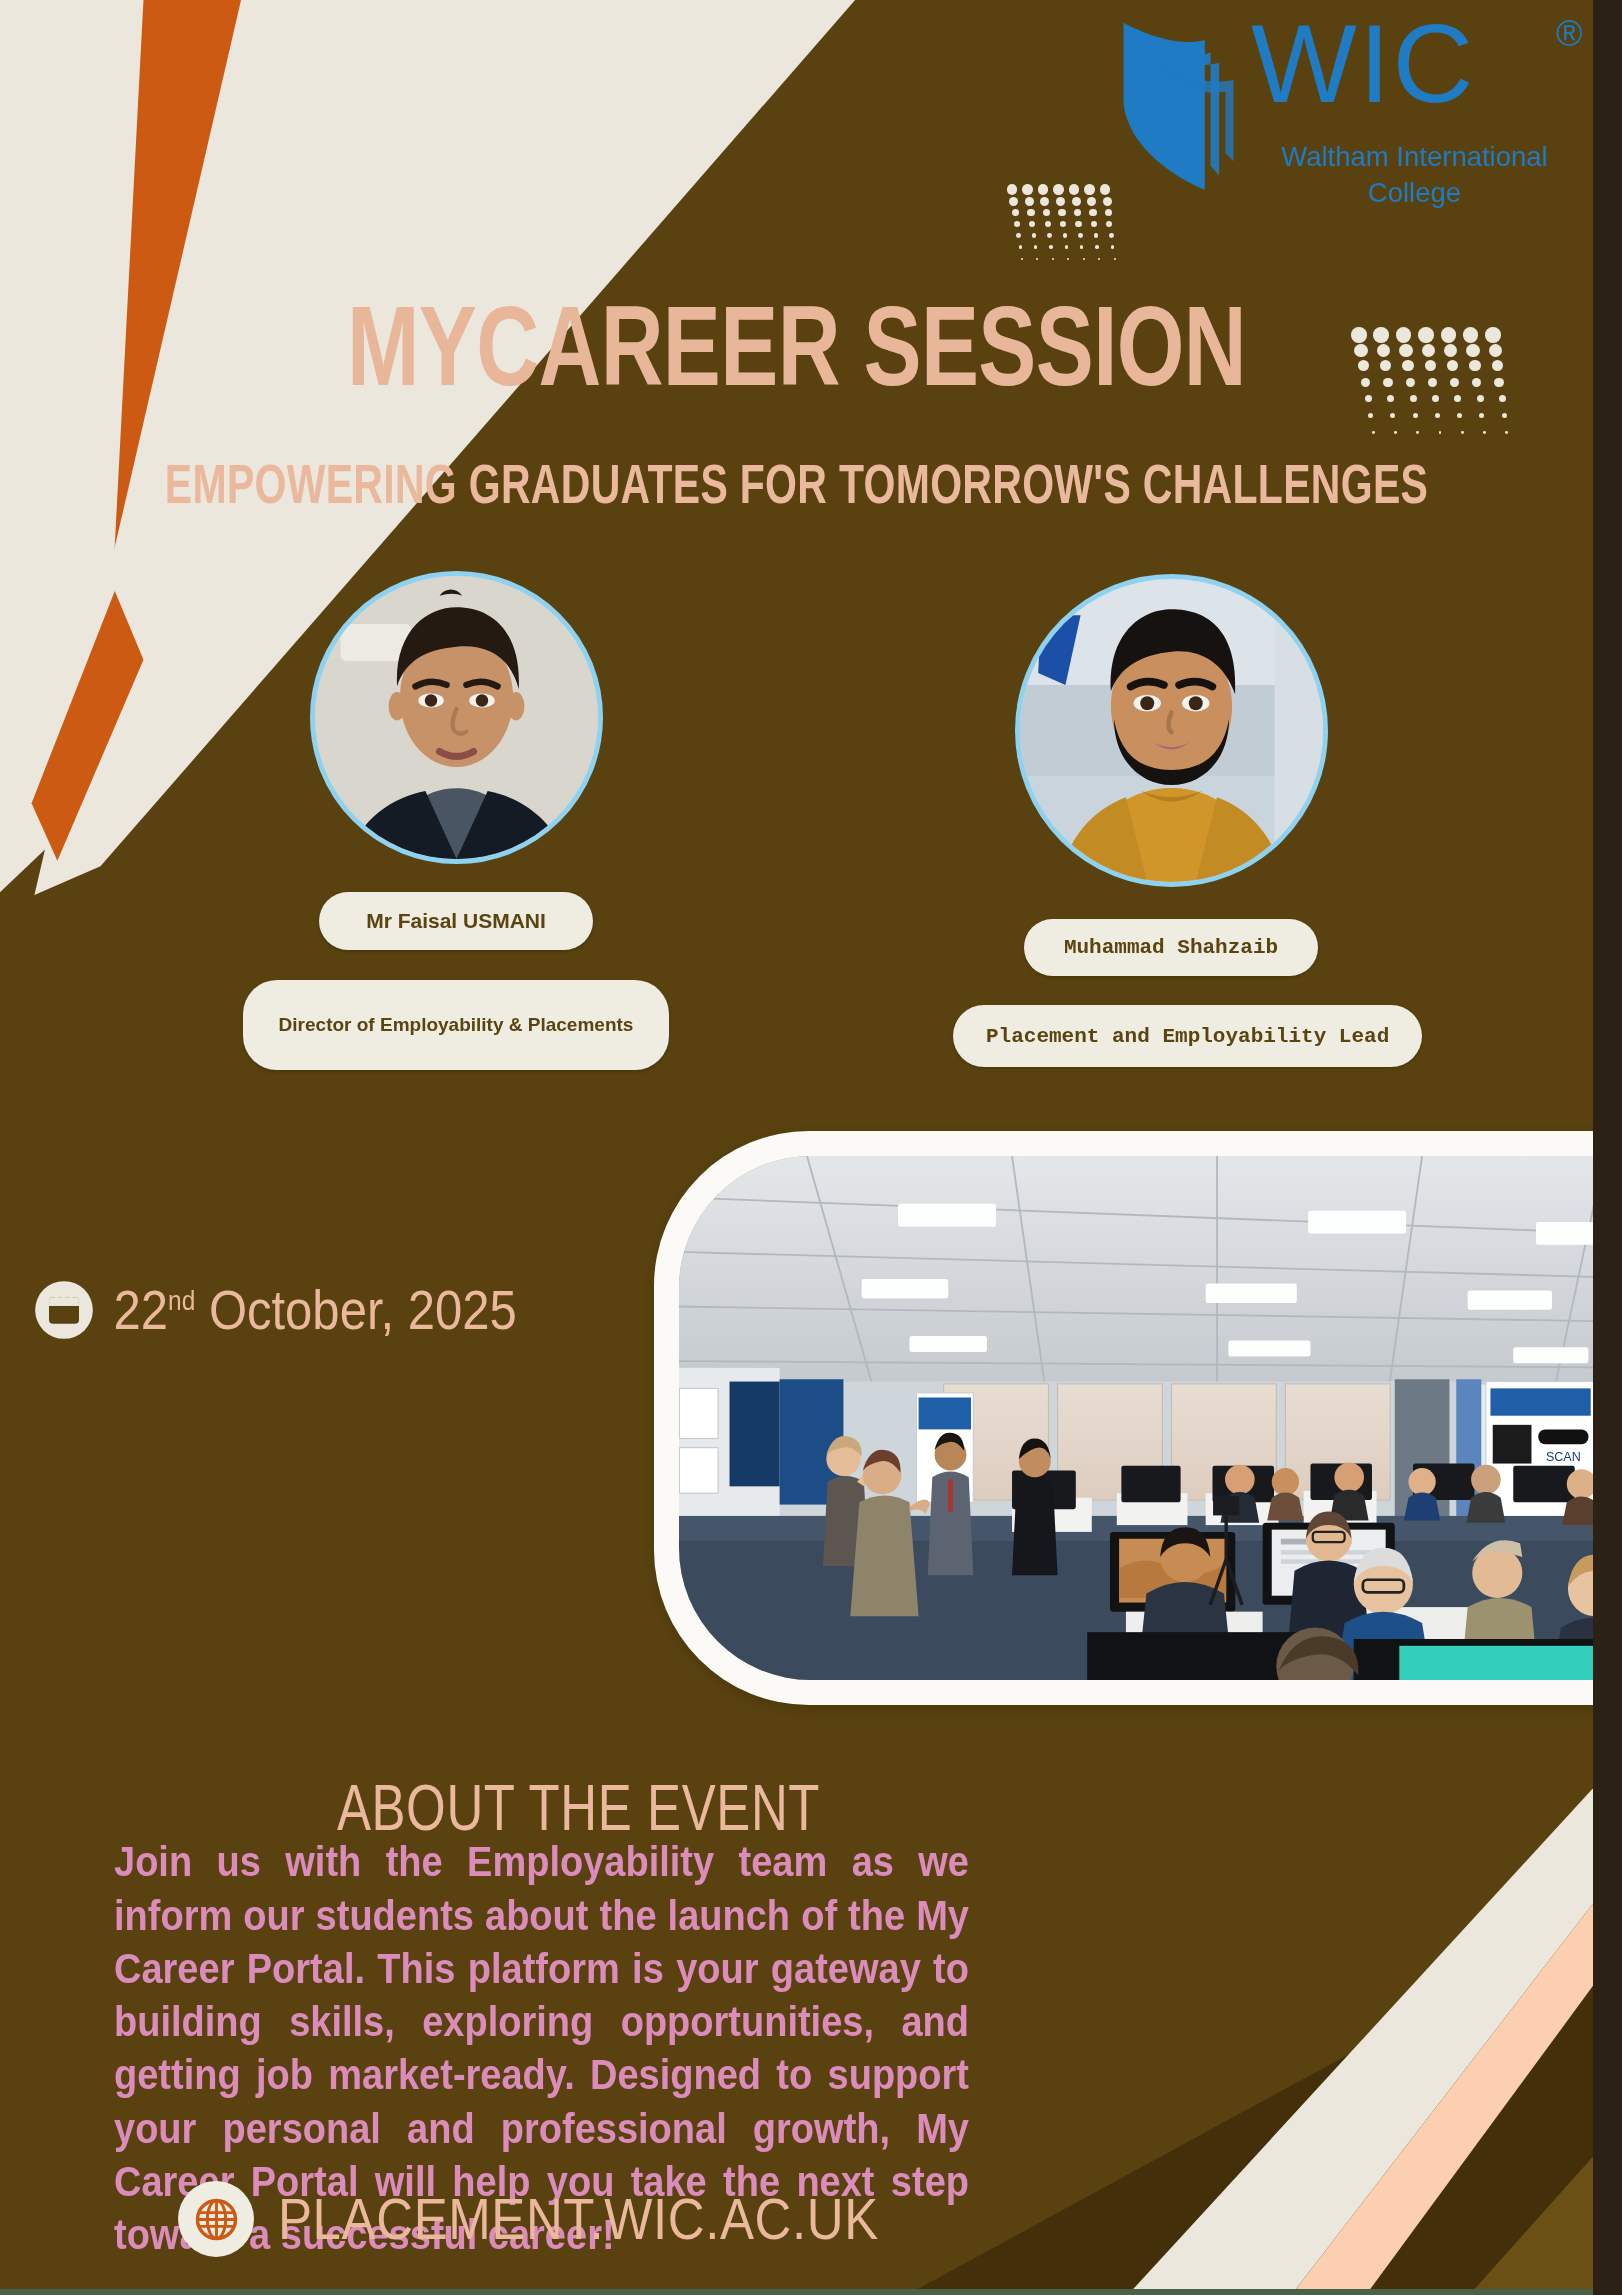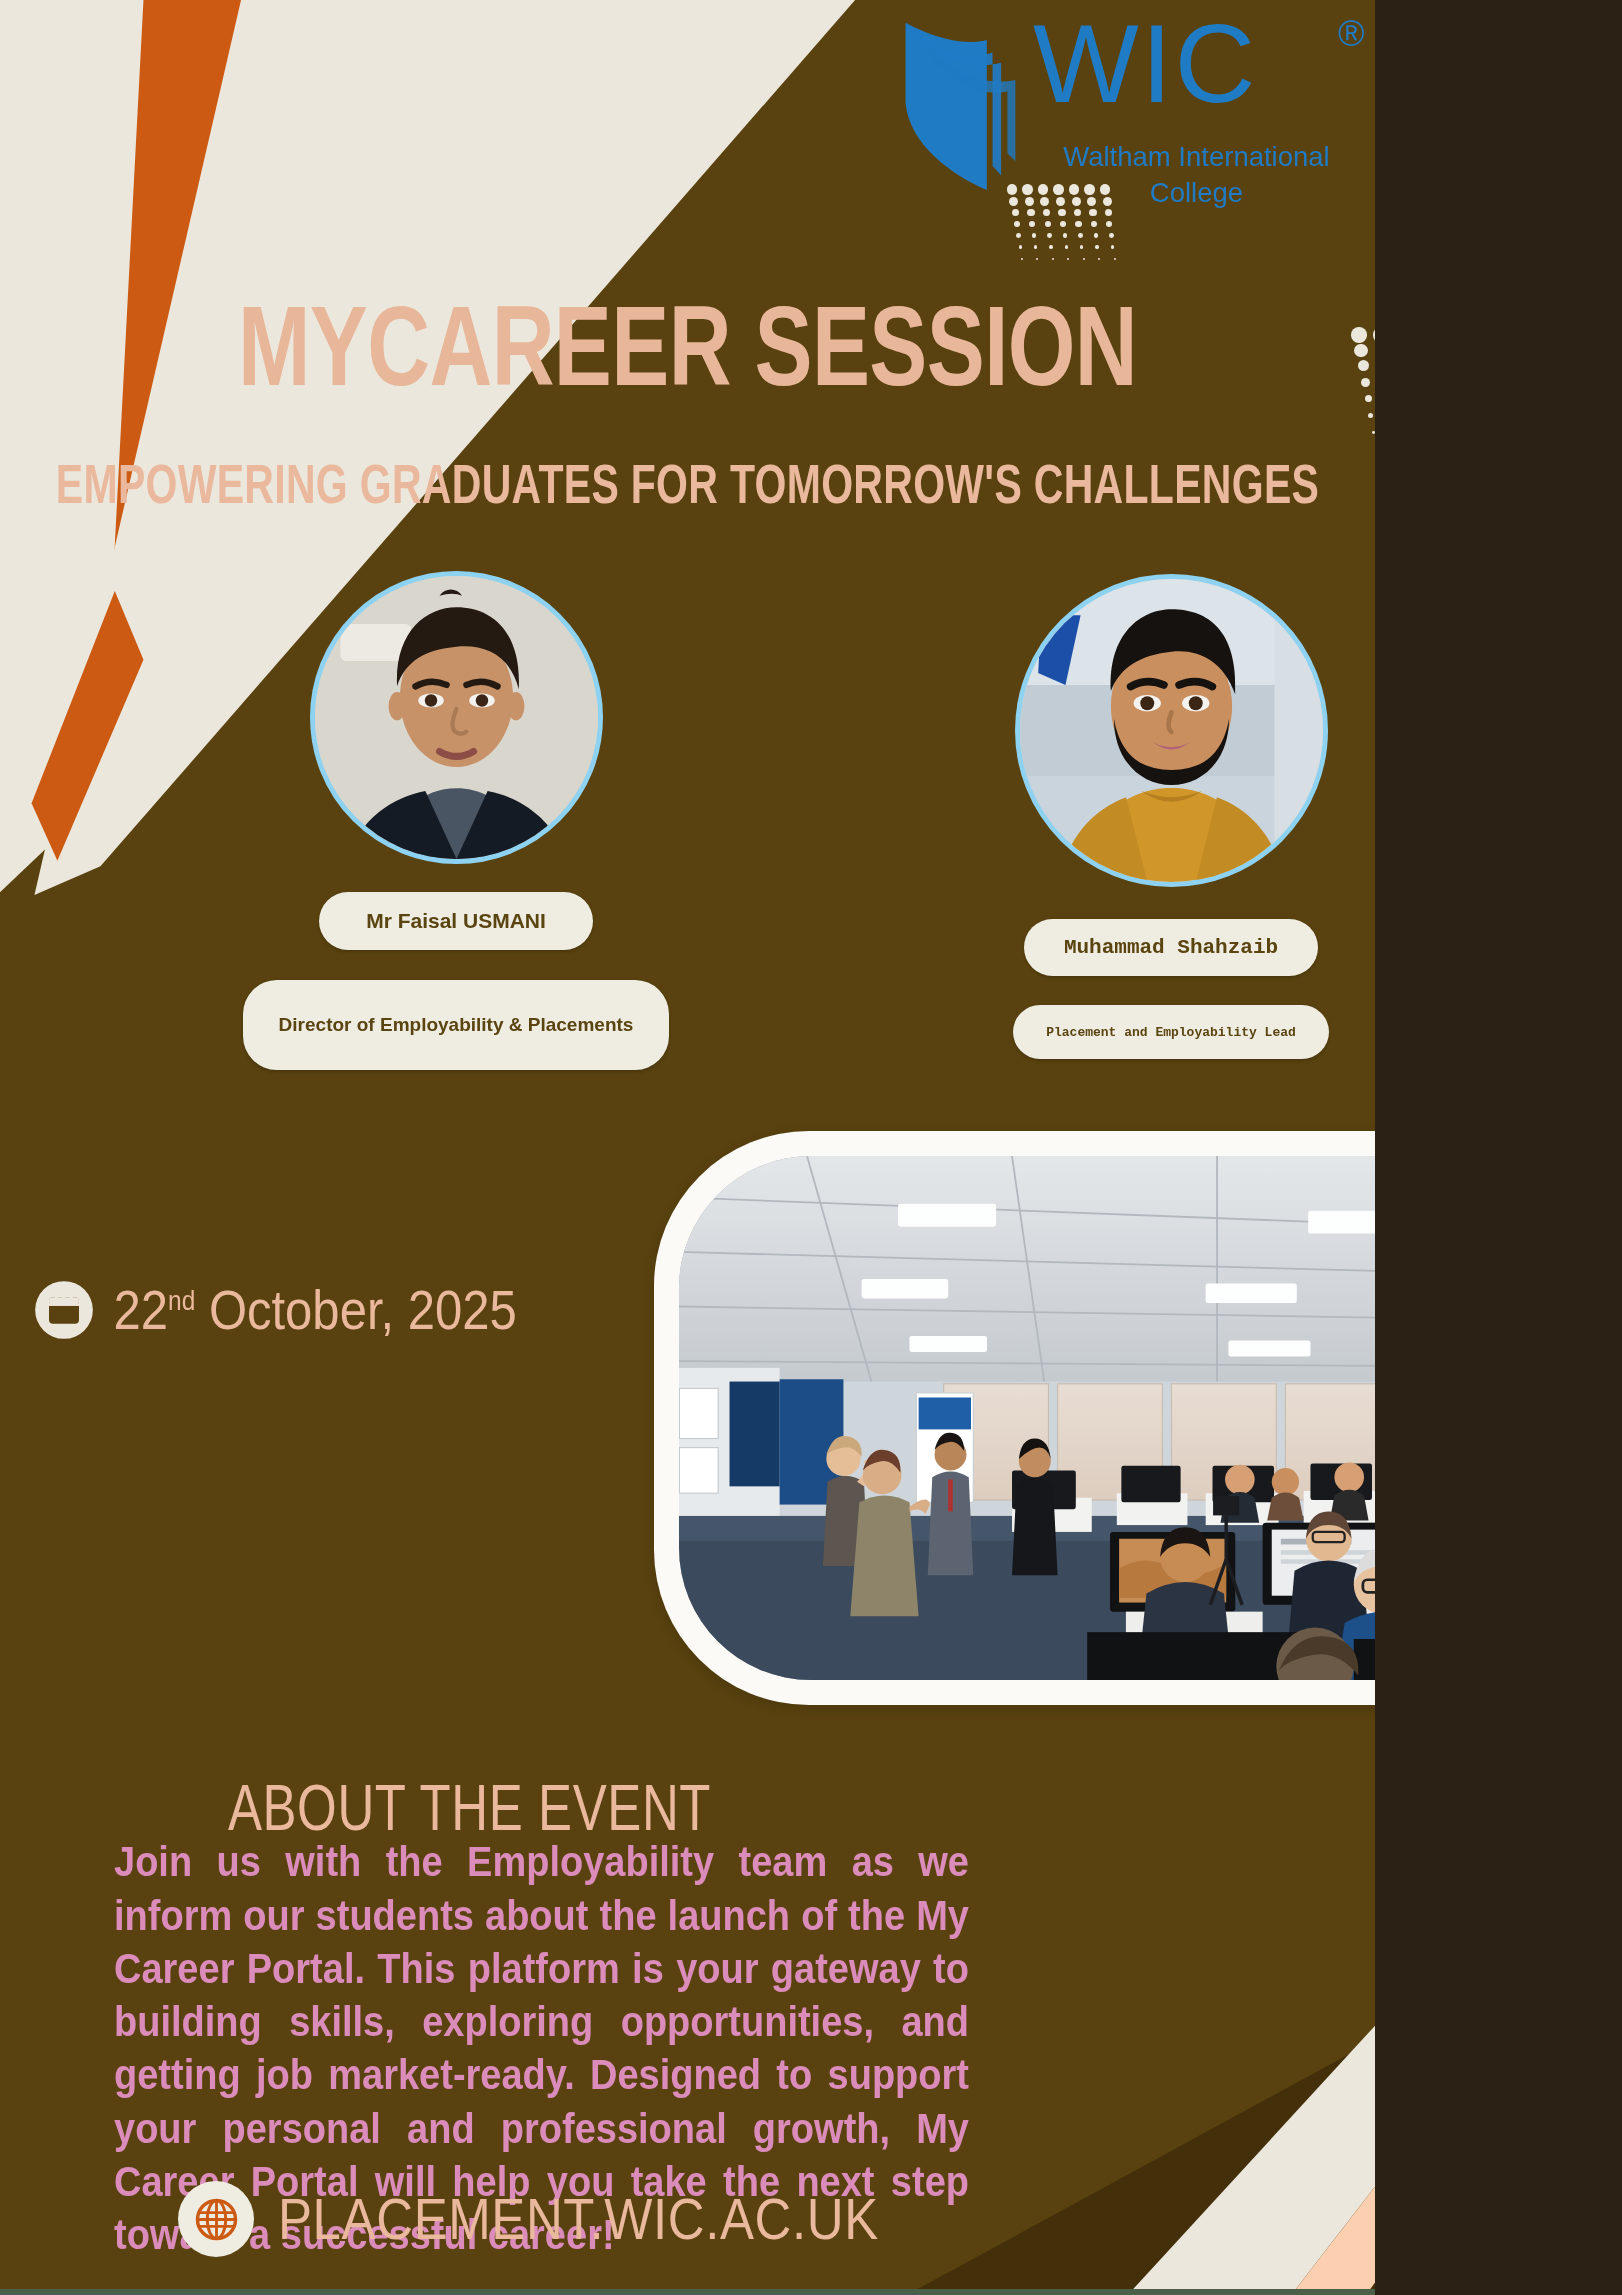--- a/index.html
+++ b/index.html
@@ -3,21 +3,21 @@
 <meta charset="utf-8">
 <style>
   * { margin:0; padding:0; box-sizing:border-box; }
   html,body { background:#2b2114; }
   body {
     font-family:"Liberation Sans", sans-serif;
     -webkit-font-smoothing:antialiased;
   }
   #poster {
     position:relative;
-    width:1375px;
+    width:1593px;
     height:2295px;
     background:#59420f;
     overflow:hidden;
   }
 
   
   .corner-svg { position:absolute; top:0; left:0; width:1623px; height:2295px; pointer-events:none; }
 
   
   .logo-wrap {
@@ -93,21 +93,21 @@
     background:#efece2;
     color:#5a4410;
     border-radius:34px;
     font-weight:700;
     box-shadow:0 1.7px 3.4px rgba(0,0,0,.18);
     white-space:nowrap;
   }
   .pill.name { font-size:21px; padding:17px 47px; margin-top:28px; }
   .pill.role { font-size:19px; padding:34px 36px; margin-top:30px; }
   .speaker.s2 .pill.name { font-size:21px; padding:17px 40px; margin-top:32px; }
-  .speaker.s2 .pill.role { font-size:13px; padding:19.5px 33px; margin-top:29px; }
+  .speaker.s2 .pill.role { font-size:21px; padding:19.5px 33px; margin-top:29px; }
 
   
   .photo-frame {
     position:absolute;
     left:654px; top:1131px;
     width:1010px; height:574px;
     background:#fbfaf7;
     border-radius:155px 0 0 155px;
     padding:25px 0 25px 25px;
     box-shadow:0 3.4px 11.5px rgba(0,0,0,.15);

